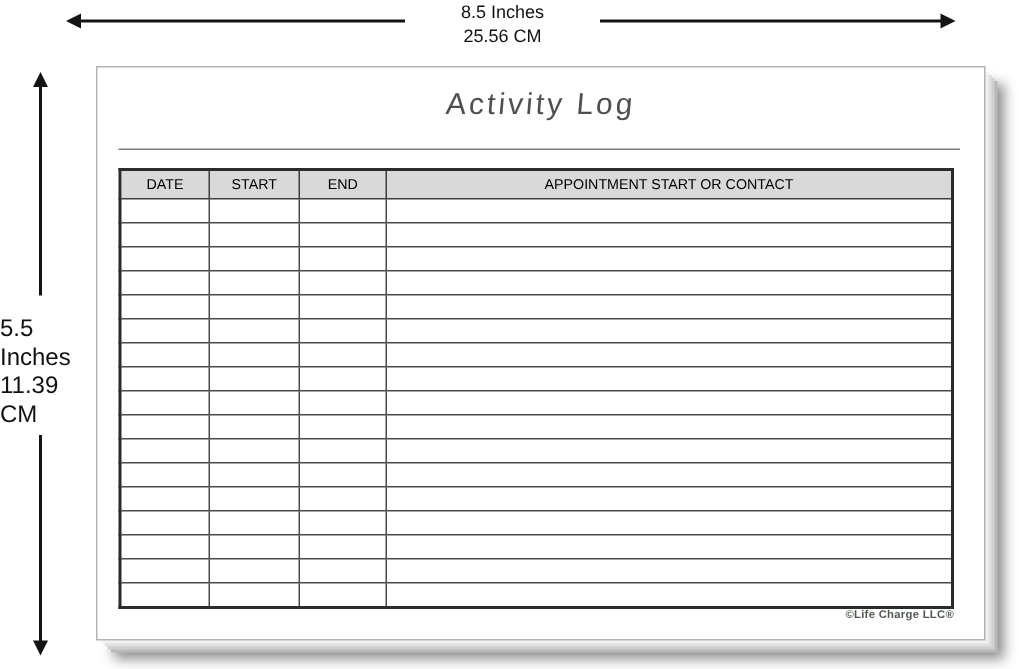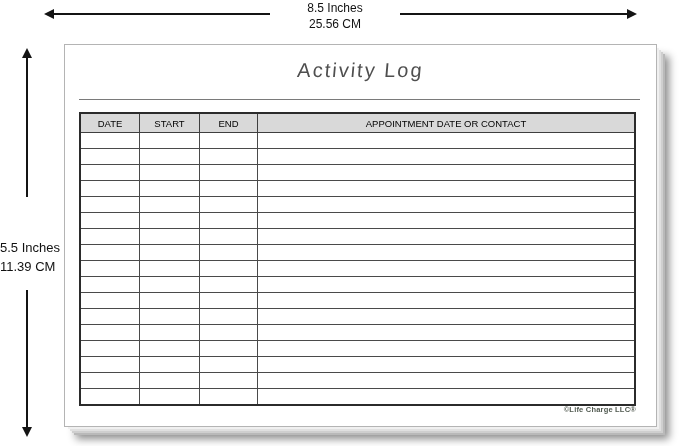--- a/index.html
+++ b/index.html
@@ -19,21 +19,21 @@
   .ah-right{border-top:5px solid transparent;border-bottom:5px solid transparent;border-left:10px solid #141414;}
   .ah-up{border-left:5px solid transparent;border-right:5px solid transparent;border-bottom:10px solid #141414;}
   .ah-down{border-left:5px solid transparent;border-right:5px solid transparent;border-top:10px solid #141414;}
 
   .top-dim-label{
     position:absolute;left:270px;top:0;width:130px;
     text-align:center;color:#111;font-size:12px;line-height:16px;
   }
   .left-dim-label{
     position:absolute;left:0px;top:210px;width:62px;
-    text-align:left;color:#111;font-size:13px;line-height:19px;margin-top:28px;
+    text-align:left;color:#111;font-size:16px;line-height:19px;
   }
 
   
   .pad{
     position:absolute;left:64px;top:44px;width:591px;height:381px;
     background:#ffffff;
     border:1px solid #b4b4b4;
     box-shadow:
       3px 3px 0 -1px #f0f0f0,
       5px 5px 0 -1px #e0e0e0,
@@ -105,21 +105,21 @@
   <div class="pad">
     <div class="pad-title">Activity Log</div>
     <div class="title-rule"></div>
 
     <table class="log">
       <thead>
         <tr>
             <th>DATE</th>
             <th>START</th>
             <th>END</th>
-            <th>APPOINTMENT DATE OR CONTACT</th>
+            <th>APPOINTMENT START OR CONTACT</th>
           </tr>
       </thead>
       <tbody>
           <tr>
             <td></td>
             <td></td>
             <td></td>
             <td></td>
           </tr>
           <tr>

